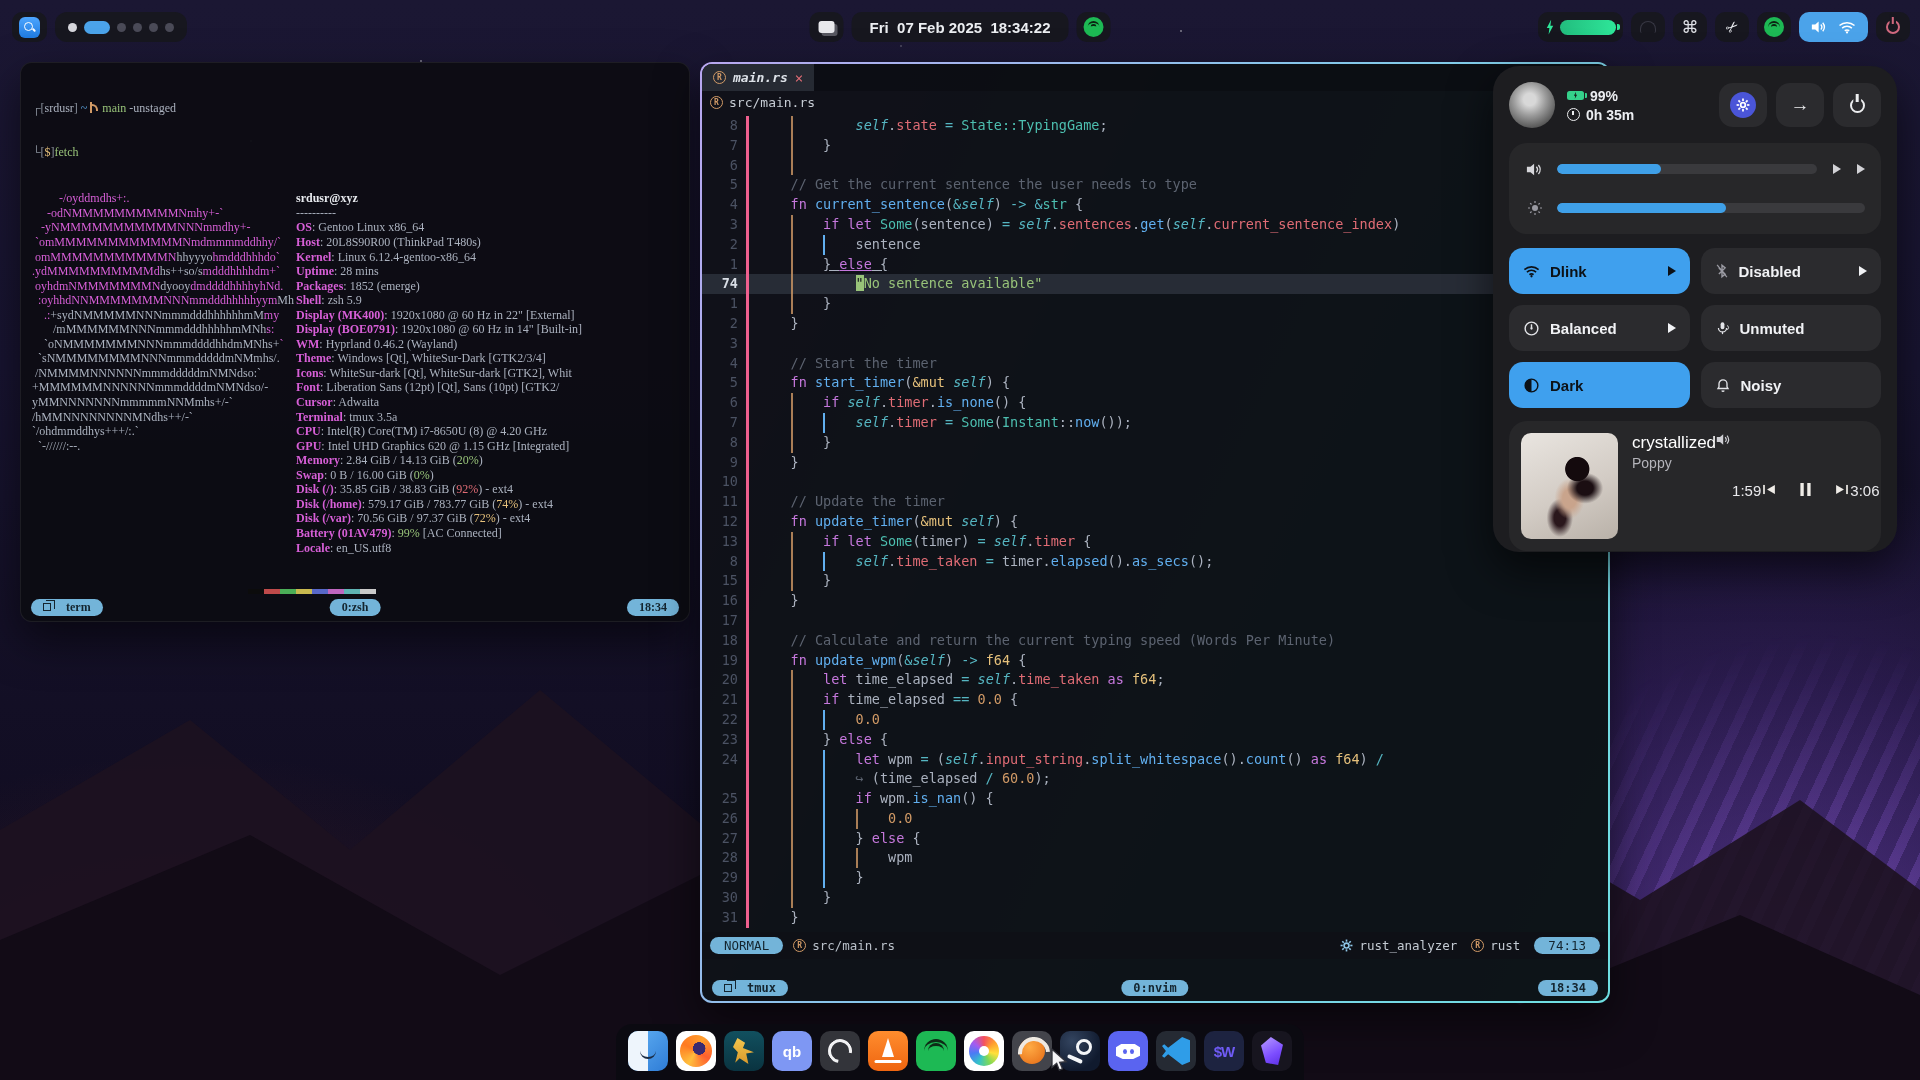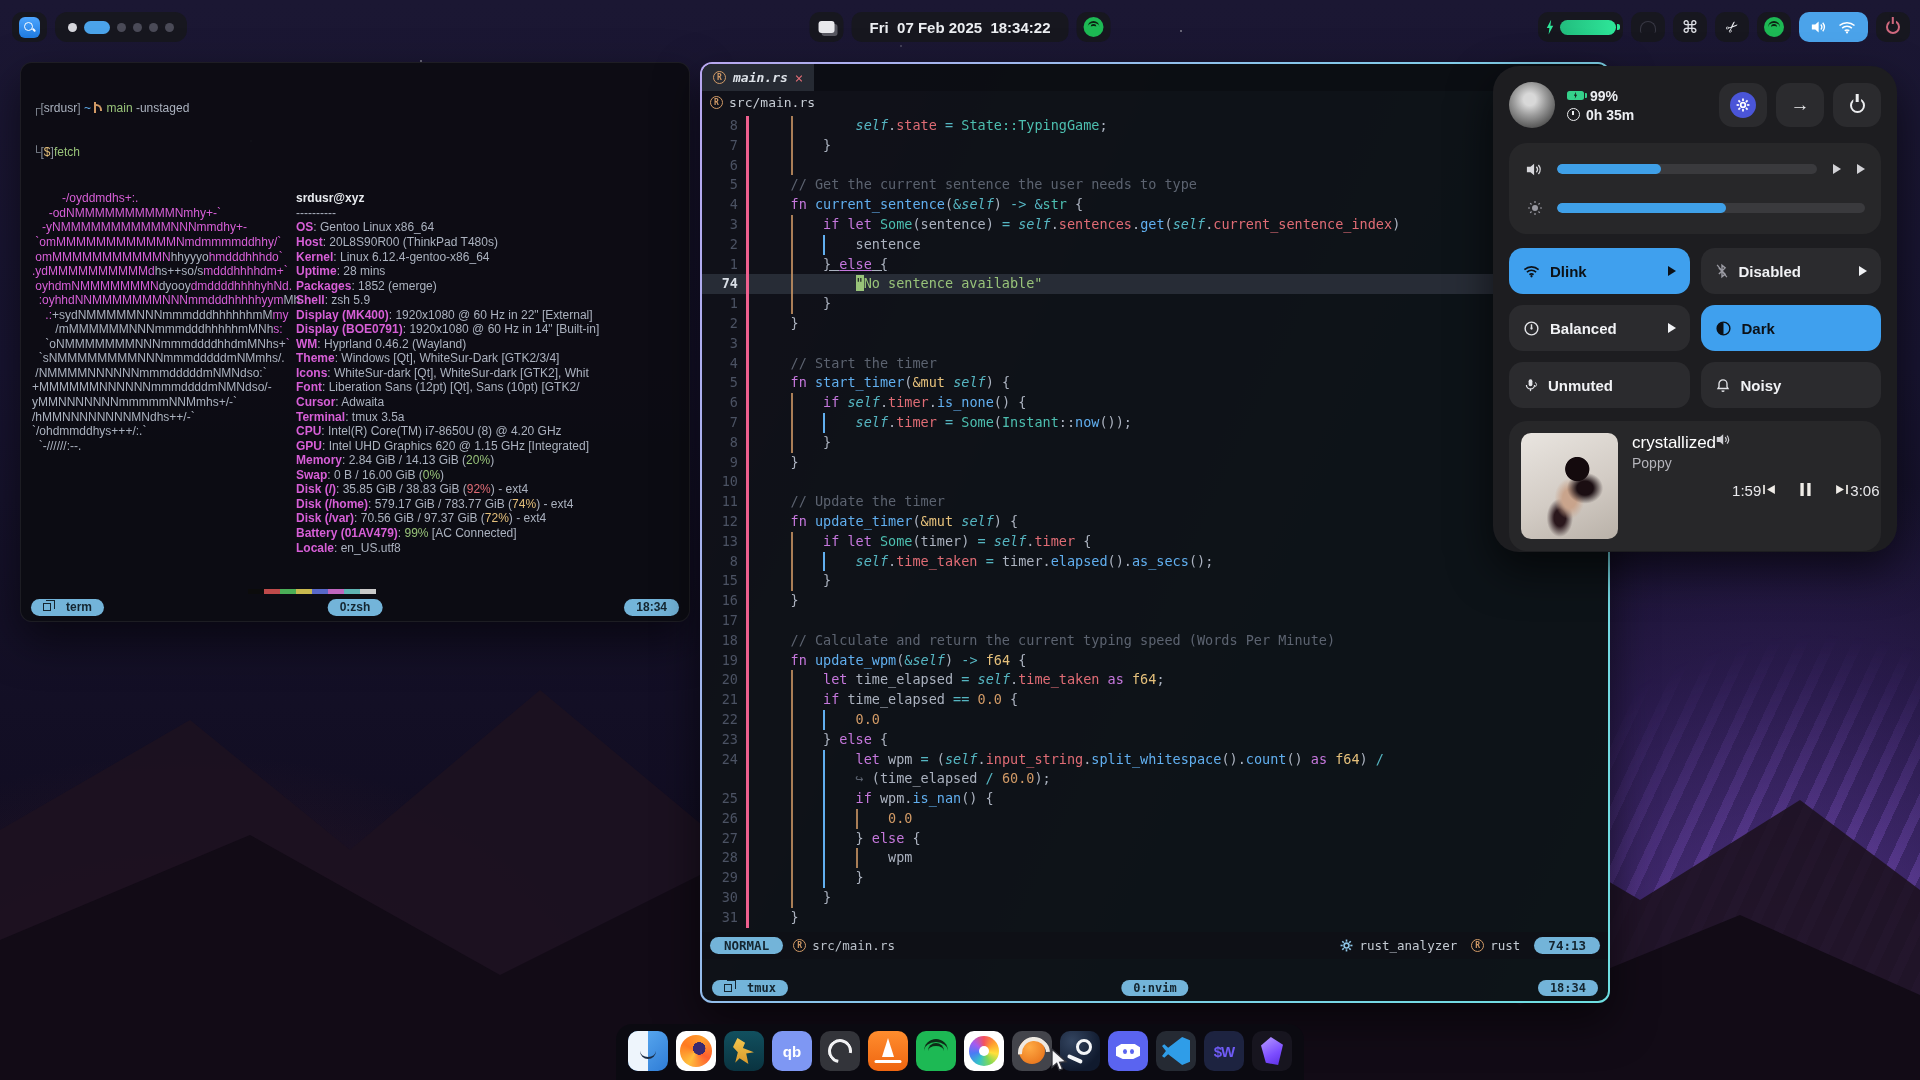--- a/index.html
+++ b/index.html
@@ -43,21 +43,21 @@
   .pwr{width:14px;height:14px;border:2px solid #d0687e;border-radius:50%;position:relative}
   .pwr::after{content:"";position:absolute;top:-5px;left:50%;transform:translateX(-50%);width:2.4px;height:7px;background:#d0687e;box-shadow:0 0 0 2.2px #17171f}
   .tpill{background:var(--pill-blue);color:#14252f;padding:1px 12px;border-radius:20px;display:inline-flex;align-items:center;gap:14px;font-weight:700}
   .win-ico{width:8px;height:8px;border:1.6px solid #14252f;position:relative;margin-right:1px}
   .win-ico::after{content:"";position:absolute;left:2px;top:-4.5px;width:8px;height:8px;border:1.6px solid #14252f;border-left:none;border-bottom:none}
   .tmuxbar{display:flex;align-items:center;height:27px;padding:0 10px;font-size:12px;position:relative}
   .tmuxbar .mid{position:absolute;left:50%;transform:translateX(-50%)}
   .tmuxbar .right{margin-left:auto}
 
   
-  .terminal{position:absolute;left:20px;top:62px;width:670px;height:560px;background:rgba(13,13,19,.96);border:1px solid rgba(255,255,255,.07);border-radius:12px;box-shadow:0 18px 44px rgba(0,0,0,.55);display:flex;flex-direction:column;overflow:hidden;font-family:Liberation Sans, sans-serif;font-size:12px;line-height:14.55px;color:#aab2bf}
+  .terminal{position:absolute;left:20px;top:62px;width:670px;height:560px;background:rgba(13,13,19,.96);border:1px solid rgba(255,255,255,.07);border-radius:12px;box-shadow:0 18px 44px rgba(0,0,0,.55);display:flex;flex-direction:column;overflow:hidden;font-family:Liberation Serif, serif;font-size:12px;line-height:14.55px;color:#aab2bf}
   .term-body{flex:1;padding:9px 10px 0 11px;white-space:pre;overflow:hidden}
   .fetch-row{display:flex;margin-top:3px}
   .fetch-art{width:264px;flex:none}
   .ftitle{font-weight:700}.ftitle .sg-w{color:#e8ebef}
   .flabel{color:var(--magenta);font-weight:700}
   .palette{margin:5px 0 0 216px;line-height:0}
   .sw{display:inline-block;width:16px;height:16px}
 
   
   .sg-w{color:var(--fg)} .sg-d{color:var(--dim)} .sg-cy{color:var(--blue)}
@@ -83,21 +83,21 @@
   .rust-ico{display:inline-flex;align-items:center;justify-content:center;width:13px;height:13px;border:1.4px solid var(--orange);border-radius:50%;color:var(--orange);flex:none}
   .rust-ico::before{content:"R";font:700 8px "DejaVu Sans Mono",monospace}
   .code-area{flex:1;padding-top:2px;overflow:hidden;font-size:13.5px;line-height:19.8px}
   .crow{display:flex;height:19.8px}
   .crow.cur{background:#272c36}
   .gut{width:44px;flex:none;text-align:right;padding-right:8px;color:#4b5263}
   .crow.cur .gut{color:#d9dee6;font-weight:700}
   .sign{width:3px;flex:none;background:#ee5f8e}
   .cd{white-space:pre;padding-left:9px}
   .statusline{height:27px;display:flex;align-items:center;gap:10px;background:#0e1016;padding:0 8px;font-size:12.5px}
-  .mode-pill,.pos-pill{background:var(--pill-blue);color:#14252f;font-weight:700;padding:1px 14px;border-radius:20px}
+  .mode-pill,.pos-pill{background:var(--pill-blue);color:#14252f;font-weight:400;padding:1px 14px;border-radius:20px}
   .sl-file{display:flex;align-items:center;gap:6px;color:#b9c0c9}
   .sl-right{margin-left:auto;display:flex;align-items:center;gap:14px;color:#c3cad2}
   .sl-lsp,.sl-lang{display:flex;align-items:center;gap:6px}
   .gear-mini{color:#8fc7e8}
   .ed-gap{height:15px}
 
   
   .panel{position:absolute;left:1493px;top:66px;width:404px;height:486px;background:#1d1d20;border-radius:26px;padding:16px 16px;box-shadow:0 18px 44px rgba(0,0,0,.6);color:#eceef2}
   .p-head{display:flex;align-items:center;gap:12px}
   .avatar{width:46px;height:46px;border-radius:50%;background:radial-gradient(circle at 45% 38%,#d8d8d8 0 16%,#9c9c9c 42%,#585858 74%,#343434);flex:none}
@@ -654,39 +654,39 @@
         <span class="t-ico">
             <svg width="17" height="17" viewBox="0 0 24 24">
               <circle cx="12" cy="12" r="9" fill="none" stroke="currentColor" stroke-width="2"></circle>
               <line x1="12" y1="12" x2="12" y2="6" stroke="currentColor" stroke-width="2"></line>
               <circle cx="12" cy="12" r="1.6" fill="currentColor"></circle>
             </svg>
           </span>
         <span>Balanced</span>
           <span class="t-chev"></span>
       </div>
-      <div class="toggle active">
-        <span class="t-ico">
-            <svg width="17" height="17" viewBox="0 0 24 24">
-              <circle cx="12" cy="12" r="9" fill="none" stroke="currentColor" stroke-width="2"></circle>
-              <path d="M12 3a9 9 0 0 0 0 18z" fill="currentColor"></path>
-            </svg>
-          </span>
-        <span>Dark</span>
-      </div>
       <div class="toggle">
         <span class="t-ico">
             <svg width="15" height="17" viewBox="0 0 24 24">
               <rect x="9" y="2" width="6" height="11" rx="3" fill="currentColor"></rect>
               <path d="M5.5 11a6.5 6.5 0 0 0 13 0" fill="none" stroke="currentColor" stroke-width="2"></path>
               <line x1="12" y1="17.5" x2="12" y2="21" stroke="currentColor" stroke-width="2"></line>
               <path d="M20 7a5 5 0 0 1 0 7" fill="none" stroke="currentColor" stroke-width="1.6"></path>
             </svg>
           </span>
         <span>Unmuted</span>
+      </div>
+      <div class="toggle active">
+        <span class="t-ico">
+            <svg width="17" height="17" viewBox="0 0 24 24">
+              <circle cx="12" cy="12" r="9" fill="none" stroke="currentColor" stroke-width="2"></circle>
+              <path d="M12 3a9 9 0 0 0 0 18z" fill="currentColor"></path>
+            </svg>
+          </span>
+        <span>Dark</span>
       </div>
       <div class="toggle">
         <span class="t-ico">
             <svg width="16" height="17" viewBox="0 0 24 24">
               <path d="M12 3.5a6 6 0 0 1 6 6v4.5l1.5 2.5h-15L6 14v-4.5a6 6 0 0 1 6-6z" fill="none" stroke="currentColor" stroke-width="2"></path>
               <path d="M10.3 19.5a1.8 1.8 0 0 0 3.4 0" fill="none" stroke="currentColor" stroke-width="2"></path>
             </svg>
           </span>
         <span>Noisy</span>
       </div>

